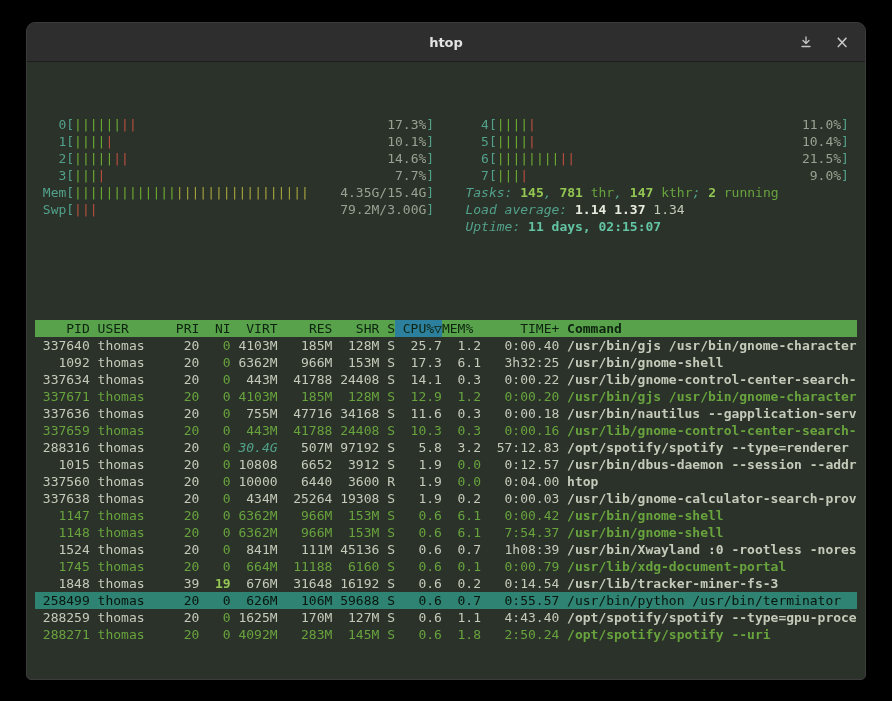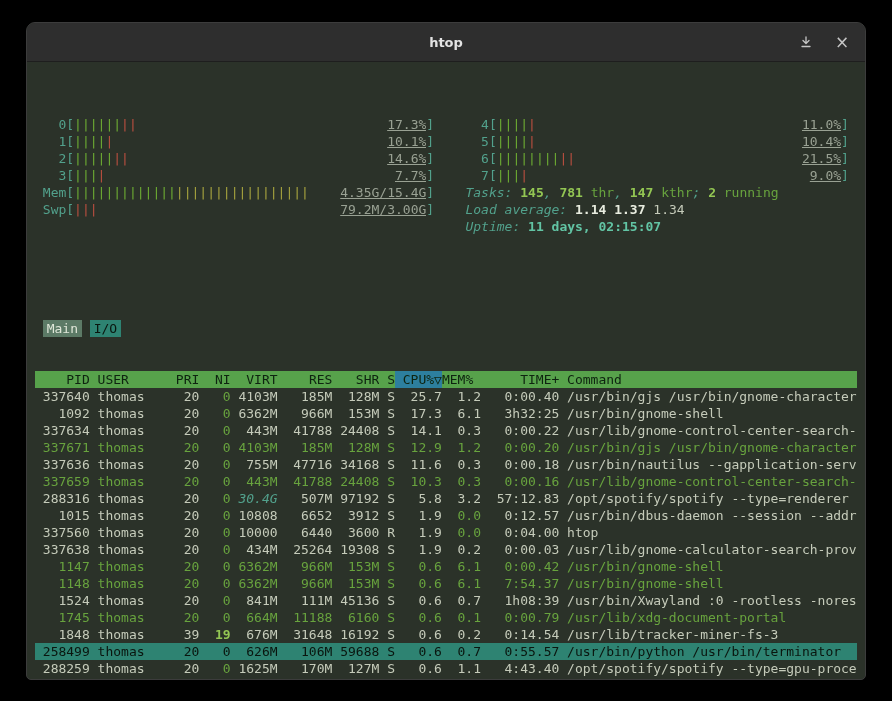--- a/index.html
+++ b/index.html
@@ -21,21 +21,21 @@
     color:var(--fg);padding:20px 8px 0 8px;white-space:pre;}
 
   
   .mrow{display:flex;height:17px;}
   .mleft{display:flex;width:51ch;padding-left:1ch;box-sizing:border-box;flex:none;}
   .mright{display:flex;flex:1;padding-left:4ch;box-sizing:border-box;overflow:hidden;}
   .meter{display:flex;}
   .mlabel{display:inline-block;width:3ch;text-align:right;color:var(--cyan);}
   .brk{color:var(--cyan);}
   .minner{display:inline-flex;justify-content:space-between;overflow:hidden;}
-  .mval{color:var(--dimfg);text-decoration:underline;}
+  .mval{color:var(--dimfg);}
   .bar-g{color:var(--bar-green);} .bar-r{color:var(--bar-red);} .bar-y{color:var(--bar-yellow);}
   .statline{white-space:pre;}
 
   .c-cyan{color:var(--cyan);font-style:italic;}
   .c-bcyan{color:var(--bcyan);font-weight:bold;}
   .c-green{color:var(--green);}
   .c-bgreen{color:var(--bgreen);font-weight:bold;}
   .c-bfg{color:#e8ecdf;font-weight:bold;}
   .c-fg{color:var(--fg);}
 
@@ -48,21 +48,21 @@
   .tab-io{background:var(--tab-io-bg);color:var(--tab-io-fg);}
 
   
   .trow{display:flex;height:17px;width:100%;}
   .thead{background:var(--hdr-bg);color:var(--hdr-fg);}
   .cell,.hcell{display:block;overflow:hidden;flex:none;white-space:pre;}
   .hcell{cursor:pointer;}
   .hcell.sorted{background:var(--cpuhdr-bg);}
   .grow{flex:1 1 auto;width:auto;}
   .col-user{padding-left:1ch;box-sizing:content-box;}
-  .col-command{padding-left:1ch;}
+  .col-command{padding-left:1ch;font-weight:bold;}
   .r-thread .cell{color:var(--green);}
   .r-sel{background:var(--sel-bg);}
   .r-sel .cell{color:var(--sel-fg) !important;font-weight:normal !important;}
 </style>
 </head>
 <body>
 
 <div class="window">
   <div class="titlebar">
     <span>htop</span>
@@ -72,20 +72,16 @@
             <path d="M7 2v6 M4 5.5 L7 8.5 L10 5.5 M3 11.5h8" stroke="currentColor" stroke-width="1.3" fill="none" stroke-linecap="round" stroke-linejoin="round"></path>
           </svg>
       </span>
       <span class="ctl close">×</span>
     </div>
   </div>
 
   <div class="term">
     <div id="meters"><div class="mrow"><span class="mleft"><span class="meter"><span class="mlabel">0</span><span class="brk">[</span><span class="minner" style="width: 45ch;"><span class="mbars"><span class="bar-g">||||||</span><span class="bar-r">||</span></span><span class="mval">17.3%</span></span><span class="brk">]</span></span></span><span class="mright"><span class="meter"><span class="mlabel">4</span><span class="brk">[</span><span class="minner" style="width: 44ch;"><span class="mbars"><span class="bar-g">||||</span><span class="bar-r">|</span></span><span class="mval">11.0%</span></span><span class="brk">]</span></span></span></div><div class="mrow"><span class="mleft"><span class="meter"><span class="mlabel">1</span><span class="brk">[</span><span class="minner" style="width: 45ch;"><span class="mbars"><span class="bar-g">||||</span><span class="bar-r">|</span></span><span class="mval">10.1%</span></span><span class="brk">]</span></span></span><span class="mright"><span class="meter"><span class="mlabel">5</span><span class="brk">[</span><span class="minner" style="width: 44ch;"><span class="mbars"><span class="bar-g">||||</span><span class="bar-r">|</span></span><span class="mval">10.4%</span></span><span class="brk">]</span></span></span></div><div class="mrow"><span class="mleft"><span class="meter"><span class="mlabel">2</span><span class="brk">[</span><span class="minner" style="width: 45ch;"><span class="mbars"><span class="bar-g">|||||</span><span class="bar-r">||</span></span><span class="mval">14.6%</span></span><span class="brk">]</span></span></span><span class="mright"><span class="meter"><span class="mlabel">6</span><span class="brk">[</span><span class="minner" style="width: 44ch;"><span class="mbars"><span class="bar-g">||||||||</span><span class="bar-r">||</span></span><span class="mval">21.5%</span></span><span class="brk">]</span></span></span></div><div class="mrow"><span class="mleft"><span class="meter"><span class="mlabel">3</span><span class="brk">[</span><span class="minner" style="width: 45ch;"><span class="mbars"><span class="bar-g">|||</span><span class="bar-r">|</span></span><span class="mval">7.7%</span></span><span class="brk">]</span></span></span><span class="mright"><span class="meter"><span class="mlabel">7</span><span class="brk">[</span><span class="minner" style="width: 44ch;"><span class="mbars"><span class="bar-g">|||</span><span class="bar-r">|</span></span><span class="mval">9.0%</span></span><span class="brk">]</span></span></span></div><div class="mrow"><span class="mleft"><span class="meter"><span class="mlabel">Mem</span><span class="brk">[</span><span class="minner" style="width: 45ch;"><span class="mbars"><span class="bar-g">|||||||||||||</span><span class="bar-y">|||||||||||||||||</span></span><span class="mval">4.35G/15.4G</span></span><span class="brk">]</span></span></span><span class="mright"><span class="statline"><span class="c-cyan">Tasks: </span><span class="c-bgreen">145</span><span class="c-cyan">, </span><span class="c-bgreen">781</span><span class="c-green"> thr</span><span class="c-cyan">, </span><span class="c-bgreen">147</span><span class="c-green"> kthr</span><span class="c-cyan">; </span><span class="c-bgreen">2</span><span class="c-green"> running</span></span></span></div><div class="mrow"><span class="mleft"><span class="meter"><span class="mlabel">Swp</span><span class="brk">[</span><span class="minner" style="width: 45ch;"><span class="mbars"><span class="bar-r">|||</span></span><span class="mval">79.2M/3.00G</span></span><span class="brk">]</span></span></span><span class="mright"><span class="statline"><span class="c-cyan">Load average: </span><span class="c-bfg">1.14 </span><span class="c-bfg">1.37 </span><span class="c-fg">1.34</span></span></span></div><div class="mrow"><span class="mleft"></span><span class="mright"><span class="statline"><span class="c-cyan">Uptime: </span><span class="c-bcyan">11 days, 02:15:07</span></span></span></div></div>
     <div class="blank"></div>
-    <div class="tabs">
-      <span class="tab tab-active">Main</span>
-      <span class="tab tab-io">I/O</span>
-    </div>
     <div id="ptable"><div class="trow thead"><span class="hcell col-pid" style="width: 7ch; text-align: right;">PID</span><span class="hcell col-user" style="width: 9ch; text-align: left;">USER</span><span class="hcell col-pri" style="width: 4ch; text-align: right;">PRI</span><span class="hcell col-ni" style="width: 4ch; text-align: right;">NI</span><span class="hcell col-virt" style="width: 6ch; text-align: right;">VIRT</span><span class="hcell col-res" style="width: 7ch; text-align: right;">RES</span><span class="hcell col-shr" style="width: 6ch; text-align: right;">SHR</span><span class="hcell col-s" style="width: 2ch; text-align: right;">S</span><span class="hcell col-cpu sorted" style="width: 6ch; text-align: right;">CPU%▽</span><span class="hcell col-mem" style="width: 5ch; text-align: left;">MEM%</span><span class="hcell col-time" style="width: 10ch; text-align: right;">TIME+</span><span class="hcell col-command grow" style="text-align: left;">Command</span></div><div class="trow"><span class="cell col-pid" style="width: 7ch; text-align: right;">337640</span><span class="cell col-user" style="width: 9ch; text-align: left;">thomas</span><span class="cell col-pri" style="width: 4ch; text-align: right;">20</span><span class="cell col-ni c-green" style="width: 4ch; text-align: right;">0</span><span class="cell col-virt" style="width: 6ch; text-align: right;">4103M</span><span class="cell col-res" style="width: 7ch; text-align: right;">185M</span><span class="cell col-shr" style="width: 6ch; text-align: right;">128M</span><span class="cell col-s" style="width: 2ch; text-align: right;">S</span><span class="cell col-cpu" style="width: 6ch; text-align: right;">25.7</span><span class="cell col-mem" style="width: 5ch; text-align: right;">1.2</span><span class="cell col-time" style="width: 10ch; text-align: right;">0:00.40</span><span class="cell col-command grow" style="text-align: left;">/usr/bin/gjs /usr/bin/gnome-character</span></div><div class="trow"><span class="cell col-pid" style="width: 7ch; text-align: right;">1092</span><span class="cell col-user" style="width: 9ch; text-align: left;">thomas</span><span class="cell col-pri" style="width: 4ch; text-align: right;">20</span><span class="cell col-ni c-green" style="width: 4ch; text-align: right;">0</span><span class="cell col-virt" style="width: 6ch; text-align: right;">6362M</span><span class="cell col-res" style="width: 7ch; text-align: right;">966M</span><span class="cell col-shr" style="width: 6ch; text-align: right;">153M</span><span class="cell col-s" style="width: 2ch; text-align: right;">S</span><span class="cell col-cpu" style="width: 6ch; text-align: right;">17.3</span><span class="cell col-mem" style="width: 5ch; text-align: right;">6.1</span><span class="cell col-time" style="width: 10ch; text-align: right;">3h32:25</span><span class="cell col-command grow" style="text-align: left;">/usr/bin/gnome-shell</span></div><div class="trow"><span class="cell col-pid" style="width: 7ch; text-align: right;">337634</span><span class="cell col-user" style="width: 9ch; text-align: left;">thomas</span><span class="cell col-pri" style="width: 4ch; text-align: right;">20</span><span class="cell col-ni c-green" style="width: 4ch; text-align: right;">0</span><span class="cell col-virt" style="width: 6ch; text-align: right;">443M</span><span class="cell col-res" style="width: 7ch; text-align: right;">41788</span><span class="cell col-shr" style="width: 6ch; text-align: right;">24408</span><span class="cell col-s" style="width: 2ch; text-align: right;">S</span><span class="cell col-cpu" style="width: 6ch; text-align: right;">14.1</span><span class="cell col-mem" style="width: 5ch; text-align: right;">0.3</span><span class="cell col-time" style="width: 10ch; text-align: right;">0:00.22</span><span class="cell col-command grow" style="text-align: left;">/usr/lib/gnome-control-center-search-</span></div><div class="trow r-thread"><span class="cell col-pid" style="width: 7ch; text-align: right;">337671</span><span class="cell col-user" style="width: 9ch; text-align: left;">thomas</span><span class="cell col-pri" style="width: 4ch; text-align: right;">20</span><span class="cell col-ni" style="width: 4ch; text-align: right;">0</span><span class="cell col-virt" style="width: 6ch; text-align: right;">4103M</span><span class="cell col-res" style="width: 7ch; text-align: right;">185M</span><span class="cell col-shr" style="width: 6ch; text-align: right;">128M</span><span class="cell col-s" style="width: 2ch; text-align: right;">S</span><span class="cell col-cpu" style="width: 6ch; text-align: right;">12.9</span><span class="cell col-mem" style="width: 5ch; text-align: right;">1.2</span><span class="cell col-time" style="width: 10ch; text-align: right;">0:00.20</span><span class="cell col-command grow" style="text-align: left;">/usr/bin/gjs /usr/bin/gnome-character</span></div><div class="trow"><span class="cell col-pid" style="width: 7ch; text-align: right;">337636</span><span class="cell col-user" style="width: 9ch; text-align: left;">thomas</span><span class="cell col-pri" style="width: 4ch; text-align: right;">20</span><span class="cell col-ni c-green" style="width: 4ch; text-align: right;">0</span><span class="cell col-virt" style="width: 6ch; text-align: right;">755M</span><span class="cell col-res" style="width: 7ch; text-align: right;">47716</span><span class="cell col-shr" style="width: 6ch; text-align: right;">34168</span><span class="cell col-s" style="width: 2ch; text-align: right;">S</span><span class="cell col-cpu" style="width: 6ch; text-align: right;">11.6</span><span class="cell col-mem" style="width: 5ch; text-align: right;">0.3</span><span class="cell col-time" style="width: 10ch; text-align: right;">0:00.18</span><span class="cell col-command grow" style="text-align: left;">/usr/bin/nautilus --gapplication-serv</span></div><div class="trow r-thread"><span class="cell col-pid" style="width: 7ch; text-align: right;">337659</span><span class="cell col-user" style="width: 9ch; text-align: left;">thomas</span><span class="cell col-pri" style="width: 4ch; text-align: right;">20</span><span class="cell col-ni" style="width: 4ch; text-align: right;">0</span><span class="cell col-virt" style="width: 6ch; text-align: right;">443M</span><span class="cell col-res" style="width: 7ch; text-align: right;">41788</span><span class="cell col-shr" style="width: 6ch; text-align: right;">24408</span><span class="cell col-s" style="width: 2ch; text-align: right;">S</span><span class="cell col-cpu" style="width: 6ch; text-align: right;">10.3</span><span class="cell col-mem" style="width: 5ch; text-align: right;">0.3</span><span class="cell col-time" style="width: 10ch; text-align: right;">0:00.16</span><span class="cell col-command grow" style="text-align: left;">/usr/lib/gnome-control-center-search-</span></div><div class="trow"><span class="cell col-pid" style="width: 7ch; text-align: right;">288316</span><span class="cell col-user" style="width: 9ch; text-align: left;">thomas</span><span class="cell col-pri" style="width: 4ch; text-align: right;">20</span><span class="cell col-ni c-green" style="width: 4ch; text-align: right;">0</span><span class="cell col-virt c-cyan" style="width: 6ch; text-align: right;">30.4G</span><span class="cell col-res" style="width: 7ch; text-align: right;">507M</span><span class="cell col-shr" style="width: 6ch; text-align: right;">97192</span><span class="cell col-s" style="width: 2ch; text-align: right;">S</span><span class="cell col-cpu" style="width: 6ch; text-align: right;">5.8</span><span class="cell col-mem" style="width: 5ch; text-align: right;">3.2</span><span class="cell col-time" style="width: 10ch; text-align: right;">57:12.83</span><span class="cell col-command grow" style="text-align: left;">/opt/spotify/spotify --type=renderer</span></div><div class="trow"><span class="cell col-pid" style="width: 7ch; text-align: right;">1015</span><span class="cell col-user" style="width: 9ch; text-align: left;">thomas</span><span class="cell col-pri" style="width: 4ch; text-align: right;">20</span><span class="cell col-ni c-green" style="width: 4ch; text-align: right;">0</span><span class="cell col-virt" style="width: 6ch; text-align: right;">10808</span><span class="cell col-res" style="width: 7ch; text-align: right;">6652</span><span class="cell col-shr" style="width: 6ch; text-align: right;">3912</span><span class="cell col-s" style="width: 2ch; text-align: right;">S</span><span class="cell col-cpu" style="width: 6ch; text-align: right;">1.9</span><span class="cell col-mem c-green" style="width: 5ch; text-align: right;">0.0</span><span class="cell col-time" style="width: 10ch; text-align: right;">0:12.57</span><span class="cell col-command grow" style="text-align: left;">/usr/bin/dbus-daemon --session --addr</span></div><div class="trow"><span class="cell col-pid" style="width: 7ch; text-align: right;">337560</span><span class="cell col-user" style="width: 9ch; text-align: left;">thomas</span><span class="cell col-pri" style="width: 4ch; text-align: right;">20</span><span class="cell col-ni c-green" style="width: 4ch; text-align: right;">0</span><span class="cell col-virt" style="width: 6ch; text-align: right;">10000</span><span class="cell col-res" style="width: 7ch; text-align: right;">6440</span><span class="cell col-shr" style="width: 6ch; text-align: right;">3600</span><span class="cell col-s" style="width: 2ch; text-align: right;">R</span><span class="cell col-cpu" style="width: 6ch; text-align: right;">1.9</span><span class="cell col-mem c-green" style="width: 5ch; text-align: right;">0.0</span><span class="cell col-time" style="width: 10ch; text-align: right;">0:04.00</span><span class="cell col-command grow" style="text-align: left;">htop</span></div><div class="trow"><span class="cell col-pid" style="width: 7ch; text-align: right;">337638</span><span class="cell col-user" style="width: 9ch; text-align: left;">thomas</span><span class="cell col-pri" style="width: 4ch; text-align: right;">20</span><span class="cell col-ni c-green" style="width: 4ch; text-align: right;">0</span><span class="cell col-virt" style="width: 6ch; text-align: right;">434M</span><span class="cell col-res" style="width: 7ch; text-align: right;">25264</span><span class="cell col-shr" style="width: 6ch; text-align: right;">19308</span><span class="cell col-s" style="width: 2ch; text-align: right;">S</span><span class="cell col-cpu" style="width: 6ch; text-align: right;">1.9</span><span class="cell col-mem" style="width: 5ch; text-align: right;">0.2</span><span class="cell col-time" style="width: 10ch; text-align: right;">0:00.03</span><span class="cell col-command grow" style="text-align: left;">/usr/lib/gnome-calculator-search-prov</span></div><div class="trow r-thread"><span class="cell col-pid" style="width: 7ch; text-align: right;">1147</span><span class="cell col-user" style="width: 9ch; text-align: left;">thomas</span><span class="cell col-pri" style="width: 4ch; text-align: right;">20</span><span class="cell col-ni" style="width: 4ch; text-align: right;">0</span><span class="cell col-virt" style="width: 6ch; text-align: right;">6362M</span><span class="cell col-res" style="width: 7ch; text-align: right;">966M</span><span class="cell col-shr" style="width: 6ch; text-align: right;">153M</span><span class="cell col-s" style="width: 2ch; text-align: right;">S</span><span class="cell col-cpu" style="width: 6ch; text-align: right;">0.6</span><span class="cell col-mem" style="width: 5ch; text-align: right;">6.1</span><span class="cell col-time" style="width: 10ch; text-align: right;">0:00.42</span><span class="cell col-command grow" style="text-align: left;">/usr/bin/gnome-shell</span></div><div class="trow r-thread"><span class="cell col-pid" style="width: 7ch; text-align: right;">1148</span><span class="cell col-user" style="width: 9ch; text-align: left;">thomas</span><span class="cell col-pri" style="width: 4ch; text-align: right;">20</span><span class="cell col-ni" style="width: 4ch; text-align: right;">0</span><span class="cell col-virt" style="width: 6ch; text-align: right;">6362M</span><span class="cell col-res" style="width: 7ch; text-align: right;">966M</span><span class="cell col-shr" style="width: 6ch; text-align: right;">153M</span><span class="cell col-s" style="width: 2ch; text-align: right;">S</span><span class="cell col-cpu" style="width: 6ch; text-align: right;">0.6</span><span class="cell col-mem" style="width: 5ch; text-align: right;">6.1</span><span class="cell col-time" style="width: 10ch; text-align: right;">7:54.37</span><span class="cell col-command grow" style="text-align: left;">/usr/bin/gnome-shell</span></div><div class="trow"><span class="cell col-pid" style="width: 7ch; text-align: right;">1524</span><span class="cell col-user" style="width: 9ch; text-align: left;">thomas</span><span class="cell col-pri" style="width: 4ch; text-align: right;">20</span><span class="cell col-ni c-green" style="width: 4ch; text-align: right;">0</span><span class="cell col-virt" style="width: 6ch; text-align: right;">841M</span><span class="cell col-res" style="width: 7ch; text-align: right;">111M</span><span class="cell col-shr" style="width: 6ch; text-align: right;">45136</span><span class="cell col-s" style="width: 2ch; text-align: right;">S</span><span class="cell col-cpu" style="width: 6ch; text-align: right;">0.6</span><span class="cell col-mem" style="width: 5ch; text-align: right;">0.7</span><span class="cell col-time" style="width: 10ch; text-align: right;">1h08:39</span><span class="cell col-command grow" style="text-align: left;">/usr/bin/Xwayland :0 -rootless -nores</span></div><div class="trow r-thread"><span class="cell col-pid" style="width: 7ch; text-align: right;">1745</span><span class="cell col-user" style="width: 9ch; text-align: left;">thomas</span><span class="cell col-pri" style="width: 4ch; text-align: right;">20</span><span class="cell col-ni" style="width: 4ch; text-align: right;">0</span><span class="cell col-virt" style="width: 6ch; text-align: right;">664M</span><span class="cell col-res" style="width: 7ch; text-align: right;">11188</span><span class="cell col-shr" style="width: 6ch; text-align: right;">6160</span><span class="cell col-s" style="width: 2ch; text-align: right;">S</span><span class="cell col-cpu" style="width: 6ch; text-align: right;">0.6</span><span class="cell col-mem" style="width: 5ch; text-align: right;">0.1</span><span class="cell col-time" style="width: 10ch; text-align: right;">0:00.79</span><span class="cell col-command grow" style="text-align: left;">/usr/lib/xdg-document-portal</span></div><div class="trow"><span class="cell col-pid" style="width: 7ch; text-align: right;">1848</span><span class="cell col-user" style="width: 9ch; text-align: left;">thomas</span><span class="cell col-pri" style="width: 4ch; text-align: right;">39</span><span class="cell col-ni c-bgreen" style="width: 4ch; text-align: right;">19</span><span class="cell col-virt" style="width: 6ch; text-align: right;">676M</span><span class="cell col-res" style="width: 7ch; text-align: right;">31648</span><span class="cell col-shr" style="width: 6ch; text-align: right;">16192</span><span class="cell col-s" style="width: 2ch; text-align: right;">S</span><span class="cell col-cpu" style="width: 6ch; text-align: right;">0.6</span><span class="cell col-mem" style="width: 5ch; text-align: right;">0.2</span><span class="cell col-time" style="width: 10ch; text-align: right;">0:14.54</span><span class="cell col-command grow" style="text-align: left;">/usr/lib/tracker-miner-fs-3</span></div><div class="trow r-sel"><span class="cell col-pid" style="width: 7ch; text-align: right;">258499</span><span class="cell col-user" style="width: 9ch; text-align: left;">thomas</span><span class="cell col-pri" style="width: 4ch; text-align: right;">20</span><span class="cell col-ni" style="width: 4ch; text-align: right;">0</span><span class="cell col-virt" style="width: 6ch; text-align: right;">626M</span><span class="cell col-res" style="width: 7ch; text-align: right;">106M</span><span class="cell col-shr" style="width: 6ch; text-align: right;">59688</span><span class="cell col-s" style="width: 2ch; text-align: right;">S</span><span class="cell col-cpu" style="width: 6ch; text-align: right;">0.6</span><span class="cell col-mem" style="width: 5ch; text-align: right;">0.7</span><span class="cell col-time" style="width: 10ch; text-align: right;">0:55.57</span><span class="cell col-command grow" style="text-align: left;">/usr/bin/python /usr/bin/terminator</span></div><div class="trow"><span class="cell col-pid" style="width: 7ch; text-align: right;">288259</span><span class="cell col-user" style="width: 9ch; text-align: left;">thomas</span><span class="cell col-pri" style="width: 4ch; text-align: right;">20</span><span class="cell col-ni c-green" style="width: 4ch; text-align: right;">0</span><span class="cell col-virt" style="width: 6ch; text-align: right;">1625M</span><span class="cell col-res" style="width: 7ch; text-align: right;">170M</span><span class="cell col-shr" style="width: 6ch; text-align: right;">127M</span><span class="cell col-s" style="width: 2ch; text-align: right;">S</span><span class="cell col-cpu" style="width: 6ch; text-align: right;">0.6</span><span class="cell col-mem" style="width: 5ch; text-align: right;">1.1</span><span class="cell col-time" style="width: 10ch; text-align: right;">4:43.40</span><span class="cell col-command grow" style="text-align: left;">/opt/spotify/spotify --type=gpu-proce</span></div><div class="trow r-thread"><span class="cell col-pid" style="width: 7ch; text-align: right;">288271</span><span class="cell col-user" style="width: 9ch; text-align: left;">thomas</span><span class="cell col-pri" style="width: 4ch; text-align: right;">20</span><span class="cell col-ni" style="width: 4ch; text-align: right;">0</span><span class="cell col-virt" style="width: 6ch; text-align: right;">4092M</span><span class="cell col-res" style="width: 7ch; text-align: right;">283M</span><span class="cell col-shr" style="width: 6ch; text-align: right;">145M</span><span class="cell col-s" style="width: 2ch; text-align: right;">S</span><span class="cell col-cpu" style="width: 6ch; text-align: right;">0.6</span><span class="cell col-mem" style="width: 5ch; text-align: right;">1.8</span><span class="cell col-time" style="width: 10ch; text-align: right;">2:50.24</span><span class="cell col-command grow" style="text-align: left;">/opt/spotify/spotify --uri</span></div></div>
     
   </div>
 </div>
 
 </body></html>

